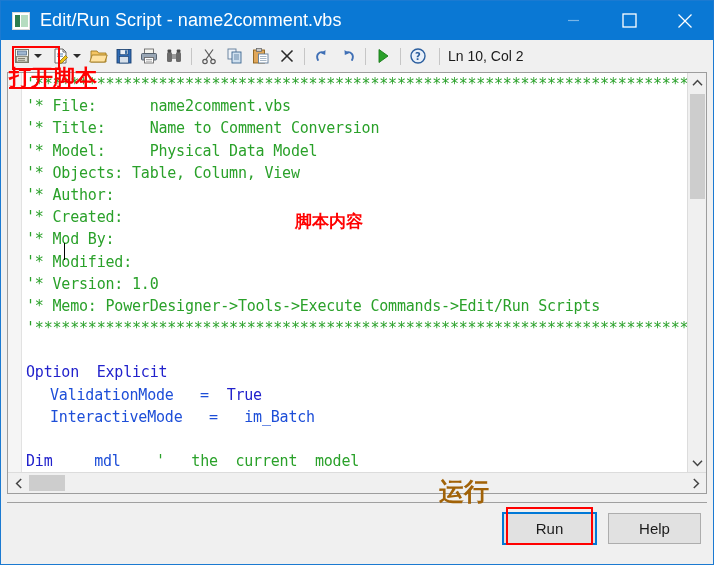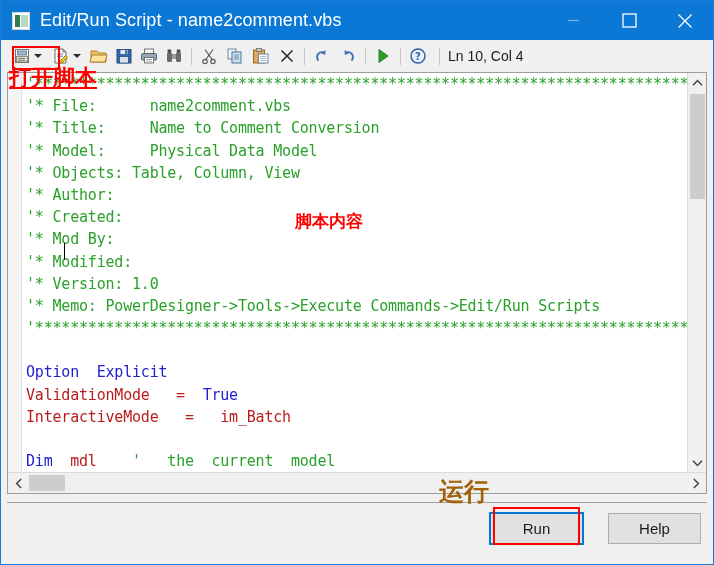--- a/index.html
+++ b/index.html
@@ -167,21 +167,21 @@
     font-size: 15px;
     line-height: 22.2px;
     white-space: pre;
     overflow: hidden;
     color: #000000;
     position: relative;
     letter-spacing: -0.2px;
   }
   .c-comment { color: #2aa12a; }
   .c-kw { color: #2222cc; margin-top: 36px; }
-  .c-plain { color: #b91c1c; }
+  .c-plain { color: #1d4ed8; margin-left: 24px; }
   .line { height: 22.2px; }
   #caret {
     position: absolute;
     left: 56px; top: 170px;
     width: 1px; height: 17px;
     background: #000000;
   }
 
   
   #vscroll {
@@ -253,21 +253,21 @@
   #footer-sep {
     position: absolute;
     left: 6px; right: 6px; top: 8px;
     height: 1px;
     background: #a0a0a0;
   }
   #buttons {
     position: absolute;
     right: 12px; top: 19px;
     display: flex;
-    gap: 25px;
+    gap: 12px;
   }
   .dlg-btn {
     width: 93px; height: 31px;
     background: #e1e1e1;
     border: 1px solid #adadad;
     font-size: 15px;
     color: #1b1b1b;
     font-family: "Liberation Sans", sans-serif;
     display: flex;
     align-items: center;
@@ -490,21 +490,21 @@
       <span class="tb-icon">
         <svg width="20" height="20" viewBox="0 0 20 20">
           <circle cx="10" cy="10" r="7" fill="#e8f0fa" stroke="#2b5e9e" stroke-width="1.4"></circle>
           <text x="10" y="14.2" font-size="10" font-weight="bold" fill="#2b5e9e" text-anchor="middle" font-family="DejaVu Sans, sans-serif">?</text>
         </svg>
       </span>
     </div>
 
     <div class="tb-sep" id="status-sep"></div>
 
-    <div id="status-text">Ln 10, Col 4</div>
+    <div id="status-text">Ln 10, Col 2</div>
   </div>
 
   <div id="ann-open-box"></div>
   <div id="ann-open-label">打开脚本</div>
 
   <div id="editor-wrap">
     <div id="editor-row">
       <div id="editor-body">
         <div id="gutter"></div>
         <div id="code"><div class="line"><span class="c-comment">'***************************************************************************</span></div><div class="line"><span class="c-comment">'* File:      name2comment.vbs</span></div><div class="line"><span class="c-comment">'* Title:     Name to Comment Conversion</span></div><div class="line"><span class="c-comment">'* Model:     Physical Data Model</span></div><div class="line"><span class="c-comment">'* Objects: Table, Column, View</span></div><div class="line"><span class="c-comment">'* Author:</span></div><div class="line"><span class="c-comment">'* Created:</span></div><div class="line"><span class="c-comment">'* Mod By:</span></div><div class="line"><span class="c-comment">'* Modified:</span></div><div class="line"><span class="c-comment">'* Version: 1.0</span></div><div class="line"><span class="c-comment">'* Memo: PowerDesigner-&gt;Tools-&gt;Execute Commands-&gt;Edit/Run Scripts</span></div><div class="line"><span class="c-comment">'***************************************************************************</span></div><div class="line">&nbsp;</div><div class="line"><span class="c-kw">Option  Explicit</span></div><div class="line"><span class="c-plain">ValidationMode   =  </span><span class="c-kw">True</span></div><div class="line"><span class="c-plain">InteractiveMode   =   im_Batch</span></div><div class="line">&nbsp;</div><div class="line"><span class="c-kw">Dim</span><span class="c-plain">  mdl    </span><span class="c-comment">'   the  current  model</span></div></div>

